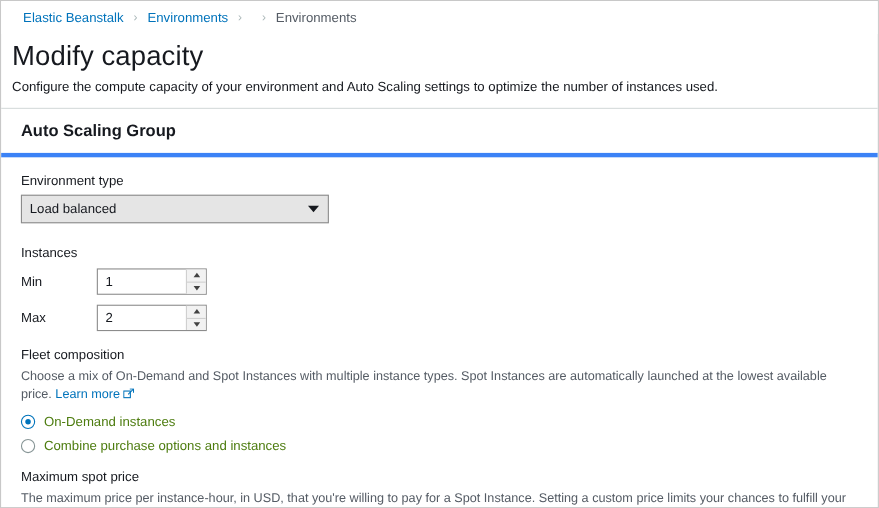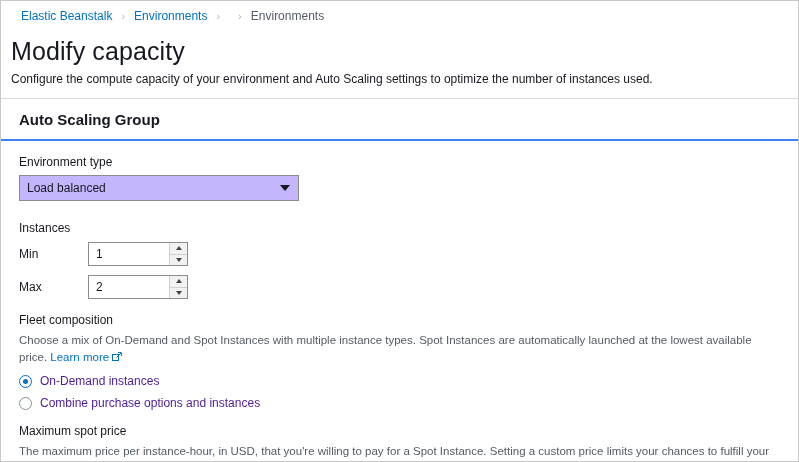--- a/index.html
+++ b/index.html
@@ -67,21 +67,21 @@
     margin: 0 0 12px 0;
   }
 
   
   .panel {
     border-top: 1px solid #d5dbdb;
     border-bottom: 1px solid #d5dbdb;
   }
   .panel-header {
     padding: 12px 18px 11px 18px;
-    border-bottom: 2px solid #3b82f6;
+    border-bottom: 4px solid #3b82f6;
   }
   .panel-header h2 {
     margin: 0;
     font-size: 15px;
     font-weight: bold;
     color: #16191f;
   }
   .panel-body {
     padding: 14px 18px 8px 18px;
   }
@@ -103,21 +103,21 @@
     display: inline-block;
     width: 280px;
     margin-bottom: 4px;
   }
   .select-box {
     box-sizing: border-box;
     width: 100%;
     height: 26px;
     line-height: 24px;
     border: 1px solid #8c8c8c;
-    background: #c4b5fd;
+    background: #e5e5e5;
     font-size: 12px;
     color: #16191f;
     padding: 0 28px 0 7px;
     border-radius: 0;
   }
   .select-arrow {
     position: absolute;
     right: 9px;
     top: 0;
     height: 26px;
@@ -231,21 +231,21 @@
     top: 50%;
     width: 5px;
     height: 5px;
     margin-left: -2.5px;
     margin-top: -2.5px;
     border-radius: 50%;
     background: #0073bb;
   }
   .radio-label {
     font-size: 12px;
-    color: #4c1d95;
+    color: #4d7c0f;
   }
 
   .section-title {
     font-size: 12px;
     color: #16191f;
     margin: 14px 0 5px 0;
   }
 </style>
 </head>
 <body>

